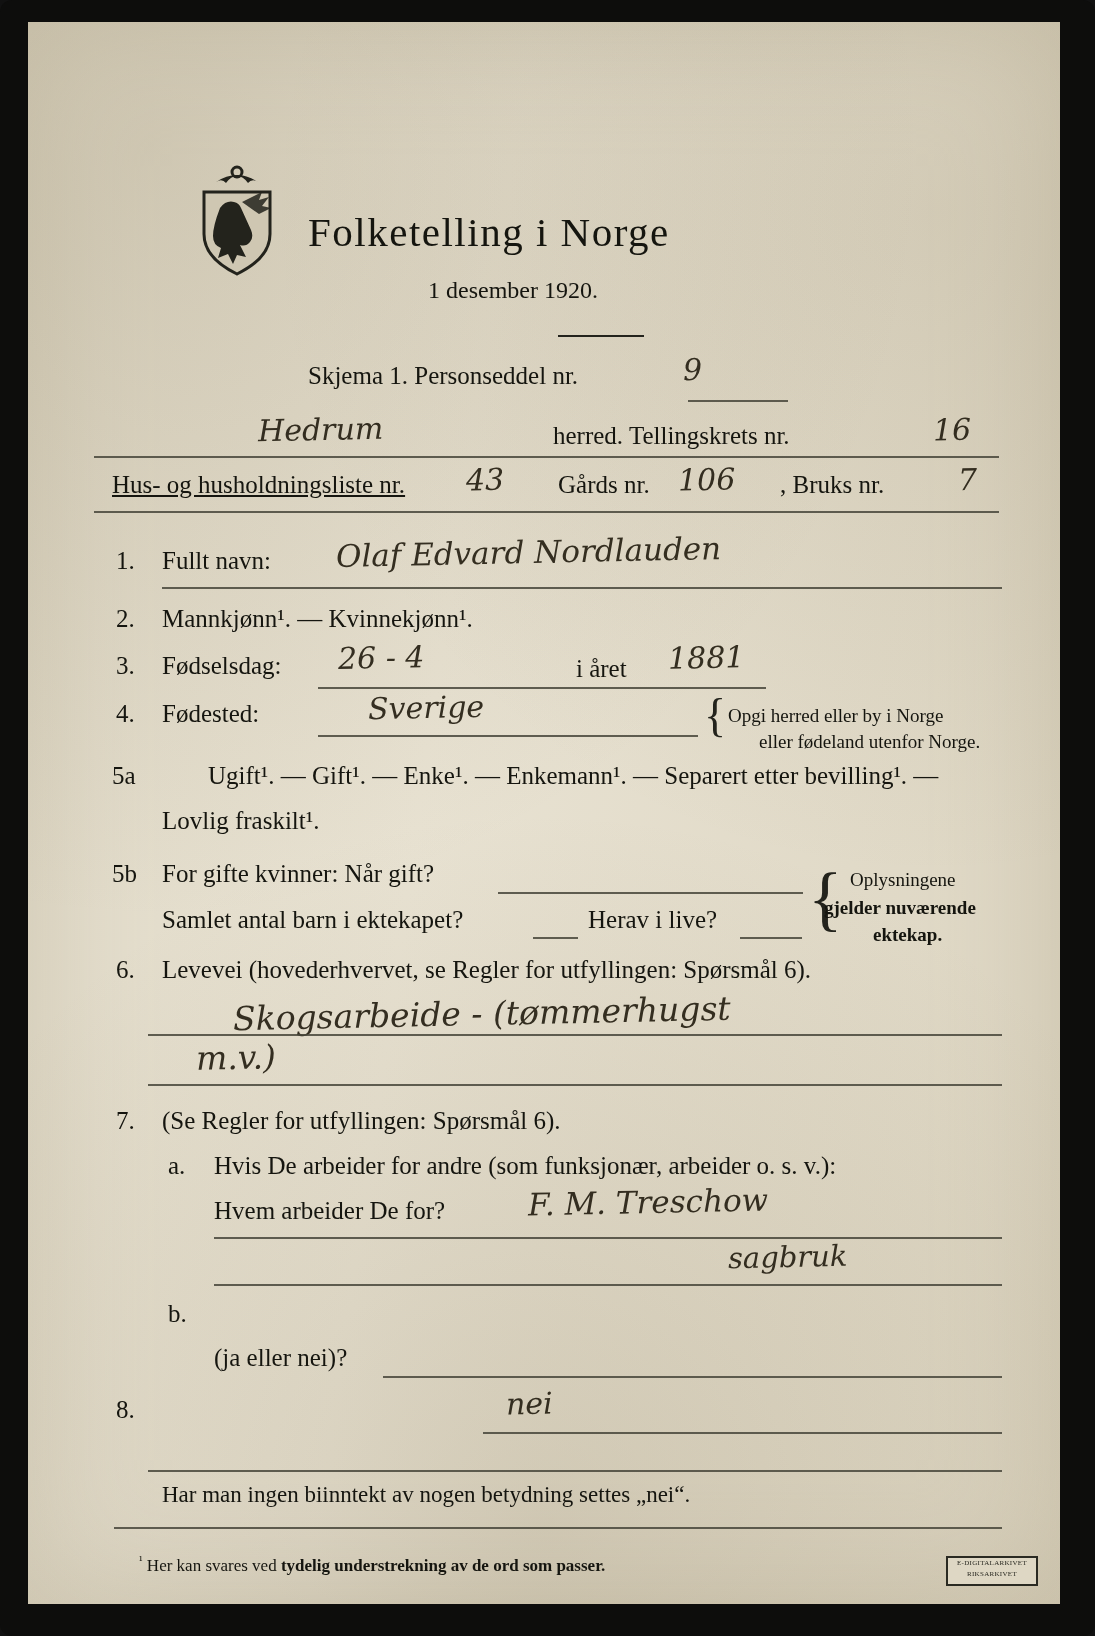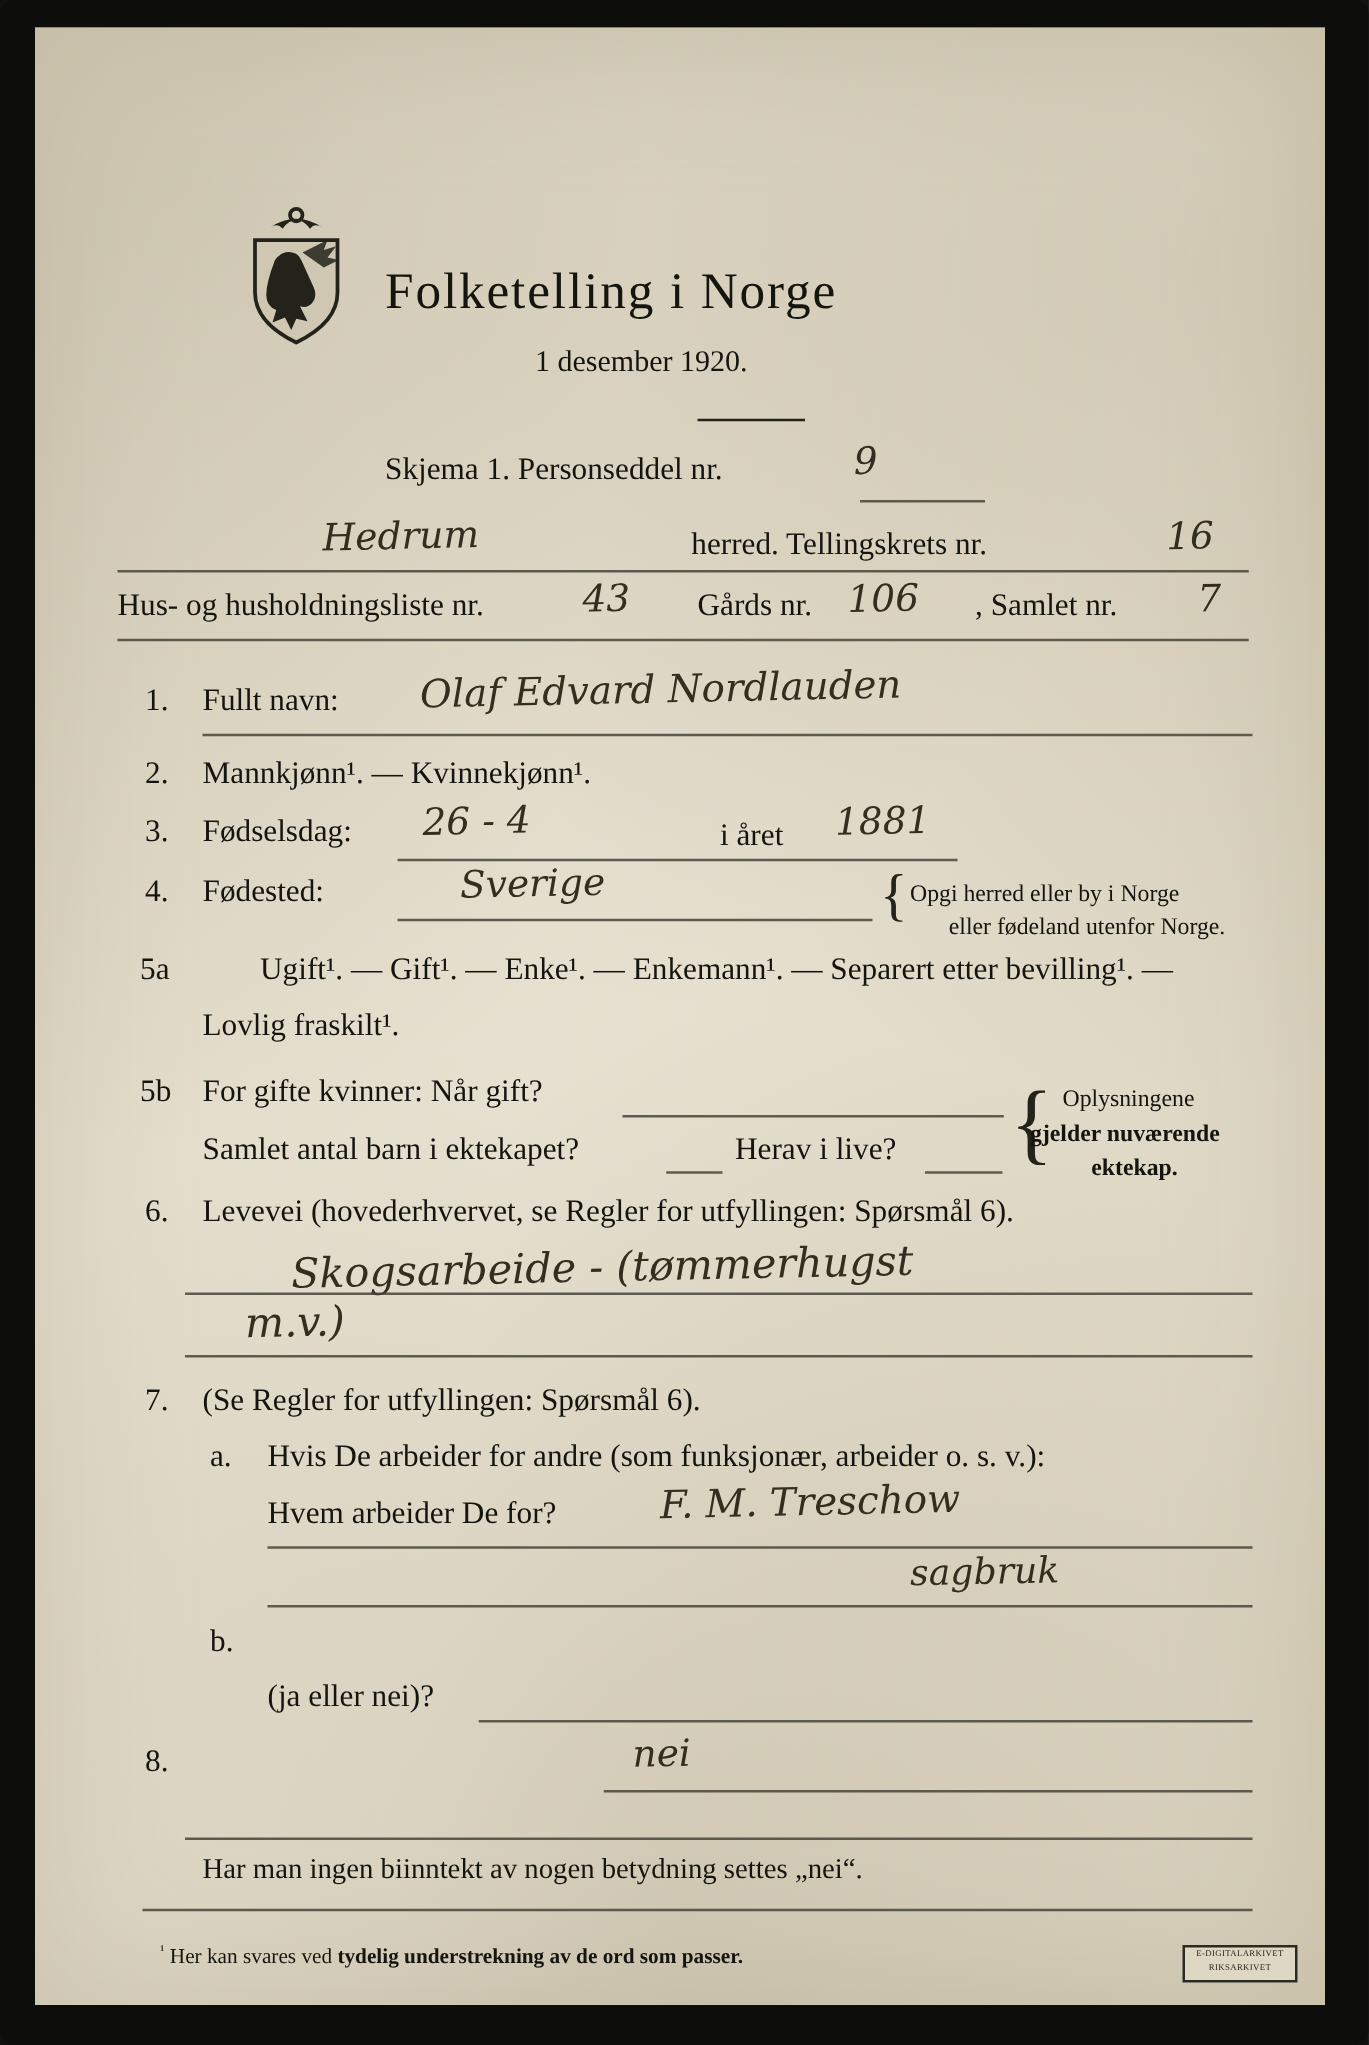--- a/index.html
+++ b/index.html
@@ -62,25 +62,25 @@
 
     <div class="skjema printed">Skjema 1.   Personseddel nr.</div>
     <div class="hwtxt hw big" style="left:655px;top:330px;">9</div>
     <div class="hline" style="left:660px;top:378px;width:100px;"></div>
 
     <div class="hwtxt hw big" style="left:230px;top:390px;">Hedrum</div>
     <div class="row printed" style="left:525px;top:400px;">herred.  Tellingskrets nr.</div>
     <div class="hwtxt hw big" style="left:905px;top:390px;">16</div>
     <div class="hline" style="left:66px;top:434px;width:905px;"></div>
 
-    <div class="row printed" style="left:66px;top:449px;">Hus- og husholdningsliste nr.</div>
+    <div class="row printed" style="left:84px;top:449px;text-decoration:underline;">Hus- og husholdningsliste nr.</div>
     <div class="hwtxt hw big" style="left:438px;top:440px;">43</div>
     <div class="row printed" style="left:530px;top:449px;">Gårds nr.</div>
     <div class="hwtxt hw big" style="left:650px;top:440px;">106</div>
-    <div class="row printed" style="left:752px;top:449px;">, Samlet nr.</div>
+    <div class="row printed" style="left:752px;top:449px;">, Bruks nr.</div>
     <div class="hwtxt hw big" style="left:930px;top:440px;">7</div>
     <div class="hline" style="left:66px;top:489px;width:905px;"></div>
 
     <div class="qnum printed" style="left:88px;top:525px;">1.</div>
     <div class="qtxt printed" style="left:134px;top:525px;">Fullt navn:</div>
     <div class="hwtxt hw" style="left:308px;top:512px;font-size:31px;">Olaf Edvard Nordlauden</div>
     <div class="hline" style="left:134px;top:565px;width:840px;"></div>
 
     <div class="qnum printed" style="left:88px;top:583px;">2.</div>
     <div class="qtxt printed" style="left:134px;top:583px;">Mannkjønn¹.  —  Kvinnekjønn¹.</div>
@@ -138,21 +138,21 @@
     <div class="qtxt printed" style="left:186px;top:1322px;">(ja eller nei)?</div>
     <div class="hline" style="left:355px;top:1354px;width:619px;"></div>
 
     <div class="qnum printed" style="left:88px;top:1374px;">8.</div>
     <div class="hwtxt hw" style="left:478px;top:1364px;font-size:30px;">nei</div>
     <div class="hline" style="left:455px;top:1410px;width:519px;"></div>
 
     <div class="hline" style="left:120px;top:1448px;width:854px;"></div>
     <div class="footnote printed" style="bottom:auto;top:1460px;left:134px;font-size:23px;">Har man ingen biinntekt av nogen betydning settes „nei“.</div>
     <div class="hline" style="left:86px;top:1505px;width:888px;"></div>
-    <div class="footnote printed" style="left:100px;bottom:28px;text-align:right;">
+    <div class="footnote printed" style="left:111px;bottom:28px;text-align:right;">
       <sup>¹</sup>
       <span>Her kan svares ved </span><span class="bold">tydelig understrekning av de ord som passer.</span>
     </div>
     <div class="stamp">
       <div>E-DIGITALARKIVET</div>
       <div>RIKSARKIVET</div>
     </div>
 
   </div>
 </div>

